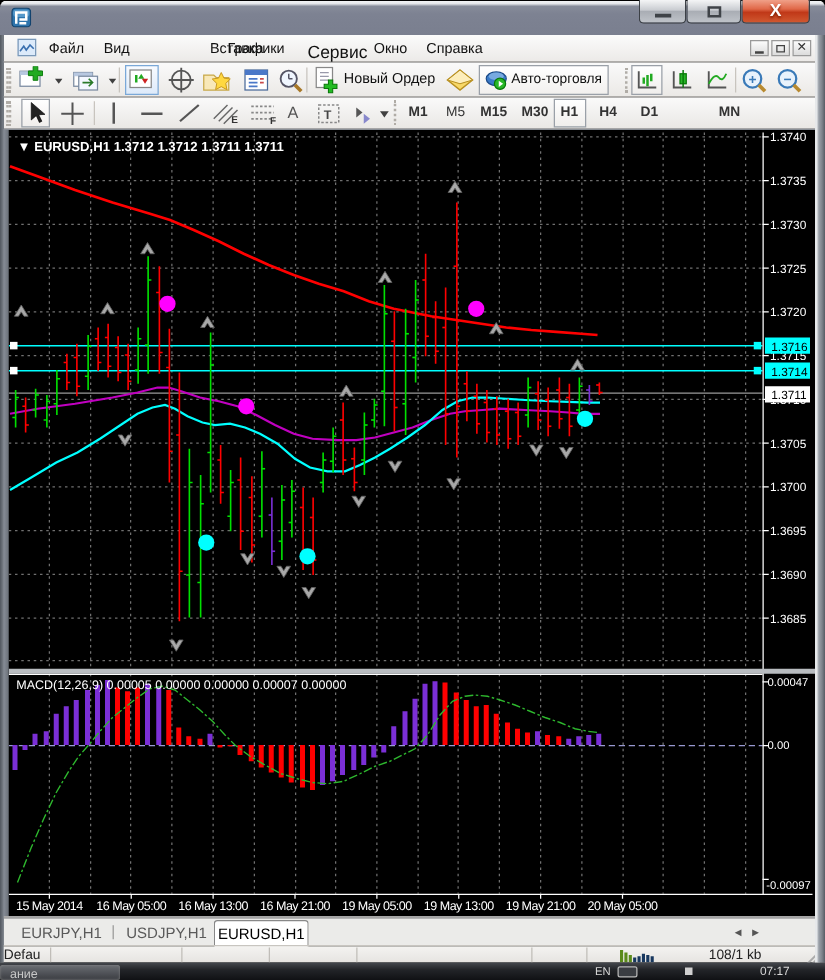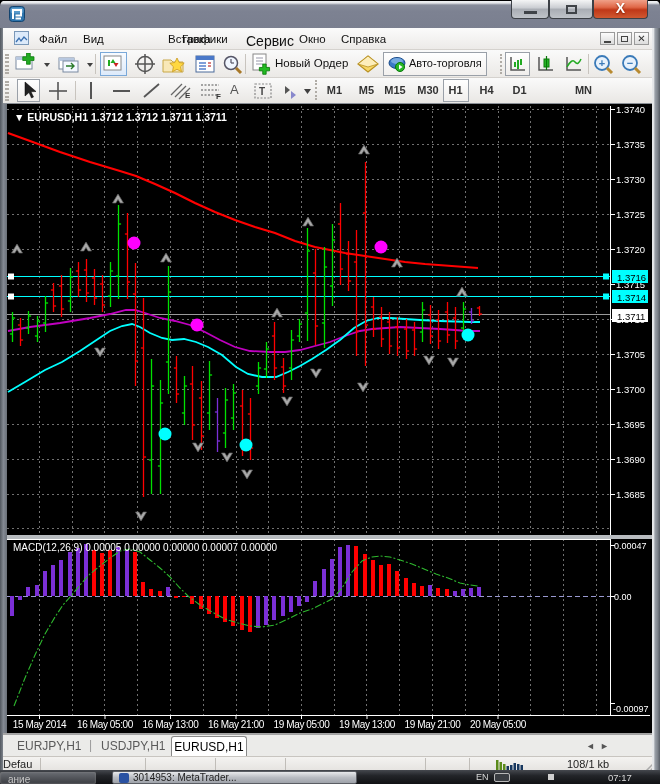--- a/index.html
+++ b/index.html
@@ -189,21 +189,21 @@
  <rect x="2" y="2" width="16" height="14" fill="none" stroke="#888" stroke-width="1.2" stroke-dasharray="2,1.5"></rect>
  <text x="6" y="13" font-size="10" font-weight="bold" fill="#444" font-family="Liberation Sans">T</text>
 </svg>
 <svg class="abs" style="left:279px;top:5px" width="32" height="17">
  <path d="M 3,3 l 5,4 l -5,4 z" fill="#555"></path>
  <path d="M 9,8 l 5,4 l -5,4 z" fill="#8888cc"></path>
  <path d="M 22,6 l 3.5,5 l 3.5,-5 z" fill="#404040"></path>
 </svg>
 <div class="abs" style="left:312px;top:2px;width:3px;height:20px;border-left:2px dotted #b0aca6;"></div>
 <div class="abs" style="left:322px;top:6px;width:19px;font-size:11px;font-weight:bold;color:#333;text-align:center;">M1</div>
-<div class="abs" style="left:352px;top:6px;width:19px;font-size:11px;font-weight:bold;color:#333;text-align:right;">M5</div>
+<div class="abs" style="left:352px;top:6px;width:19px;font-size:11px;font-weight:normal;color:#333;text-align:center;">M5</div>
 <div class="abs" style="left:379px;top:6px;width:26px;font-size:11px;font-weight:bold;color:#333;text-align:center;">M15</div>
 <div class="abs" style="left:412px;top:6px;width:26px;font-size:11px;font-weight:bold;color:#333;text-align:center;">M30</div>
 <div class="abs" style="left:440px;top:1px;width:26px;height:23px;border:1px solid #9aa0a8;background:linear-gradient(#fff,#f0eeec);"></div>
 <div class="abs" style="left:443px;top:6px;width:19px;font-size:11px;font-weight:bold;color:#333;text-align:center;">H1</div>
 <div class="abs" style="left:474px;top:6px;width:19px;font-size:11px;font-weight:bold;color:#333;text-align:center;">H4</div>
 <div class="abs" style="left:507px;top:6px;width:19px;font-size:11px;font-weight:bold;color:#333;text-align:center;">D1</div>
 <div class="abs" style="left:539px;top:6px;width:19px;font-size:11px;font-weight:bold;color:#333;text-align:center;margin-top:46px;">W1</div>
 <div class="abs" style="left:570px;top:6px;width:21px;font-size:11px;font-weight:bold;color:#333;text-align:center;">MN</div>
 </div>
 
@@ -629,25 +629,20 @@
     <line x1="10" y1="12" x2="12" y2="10" stroke="#aaa" stroke-width="1.5"></line>
   </svg>
 </div>
 
 <div class="abs" style="left:0;top:770px;width:660px;height:14px;
   background:linear-gradient(#45484e,#232529 40%,#101114);">
   <div class="abs" style="left:0;top:2px;width:96px;height:12px;border-radius:2px;
     background:linear-gradient(#6a6d73,#3a3c41);box-shadow:inset 0 0 2px #888;">
     <div class="abs" style="left:8px;top:2px;font-size:10px;color:#c8c8c8;">ание</div>
   </div>
-  <div class="abs" style="left:112px;top:1px;width:245px;height:13px;border-radius:2px;
-    background:linear-gradient(#e8e9eb,#b9bcc2 50%,#9ea2a9);border:1px solid #5a5d63;">
-    <div class="abs" style="left:6px;top:1px;width:10px;height:10px;background:#2a52a2;border-radius:2px;"></div>
-    <div class="abs" style="left:20px;top:0px;font-size:10px;color:#222;">3014953: MetaTrader...</div>
-  </div>
   <div class="abs" style="left:476px;top:2px;font-size:9px;color:#d8d8d8;">EN</div>
   <div class="abs" style="left:494px;top:3px;width:16px;height:9px;border:1px solid #b8b8b8;border-radius:2px;background:#3a3d42;"></div>
   <div class="abs" style="left:548px;top:4px;width:6px;height:6px;background:#cfcfcf;"></div>
   <div class="abs" style="left:608px;top:2px;font-size:9.5px;color:#d8d8d8;">07:17</div>
 </div>
 
 <div class="abs" style="left:652px;top:28px;width:8px;height:742px;
   background:linear-gradient(90deg,#e6e8ea 0%,#e6e8ea 18%,#9aa0a8 38%,#7e848c 70%,#565c64 100%);"></div>
 <div class="abs" style="left:0px;top:28px;width:3px;height:742px;
   background:linear-gradient(90deg,#51575f,#7e848c);"></div>

